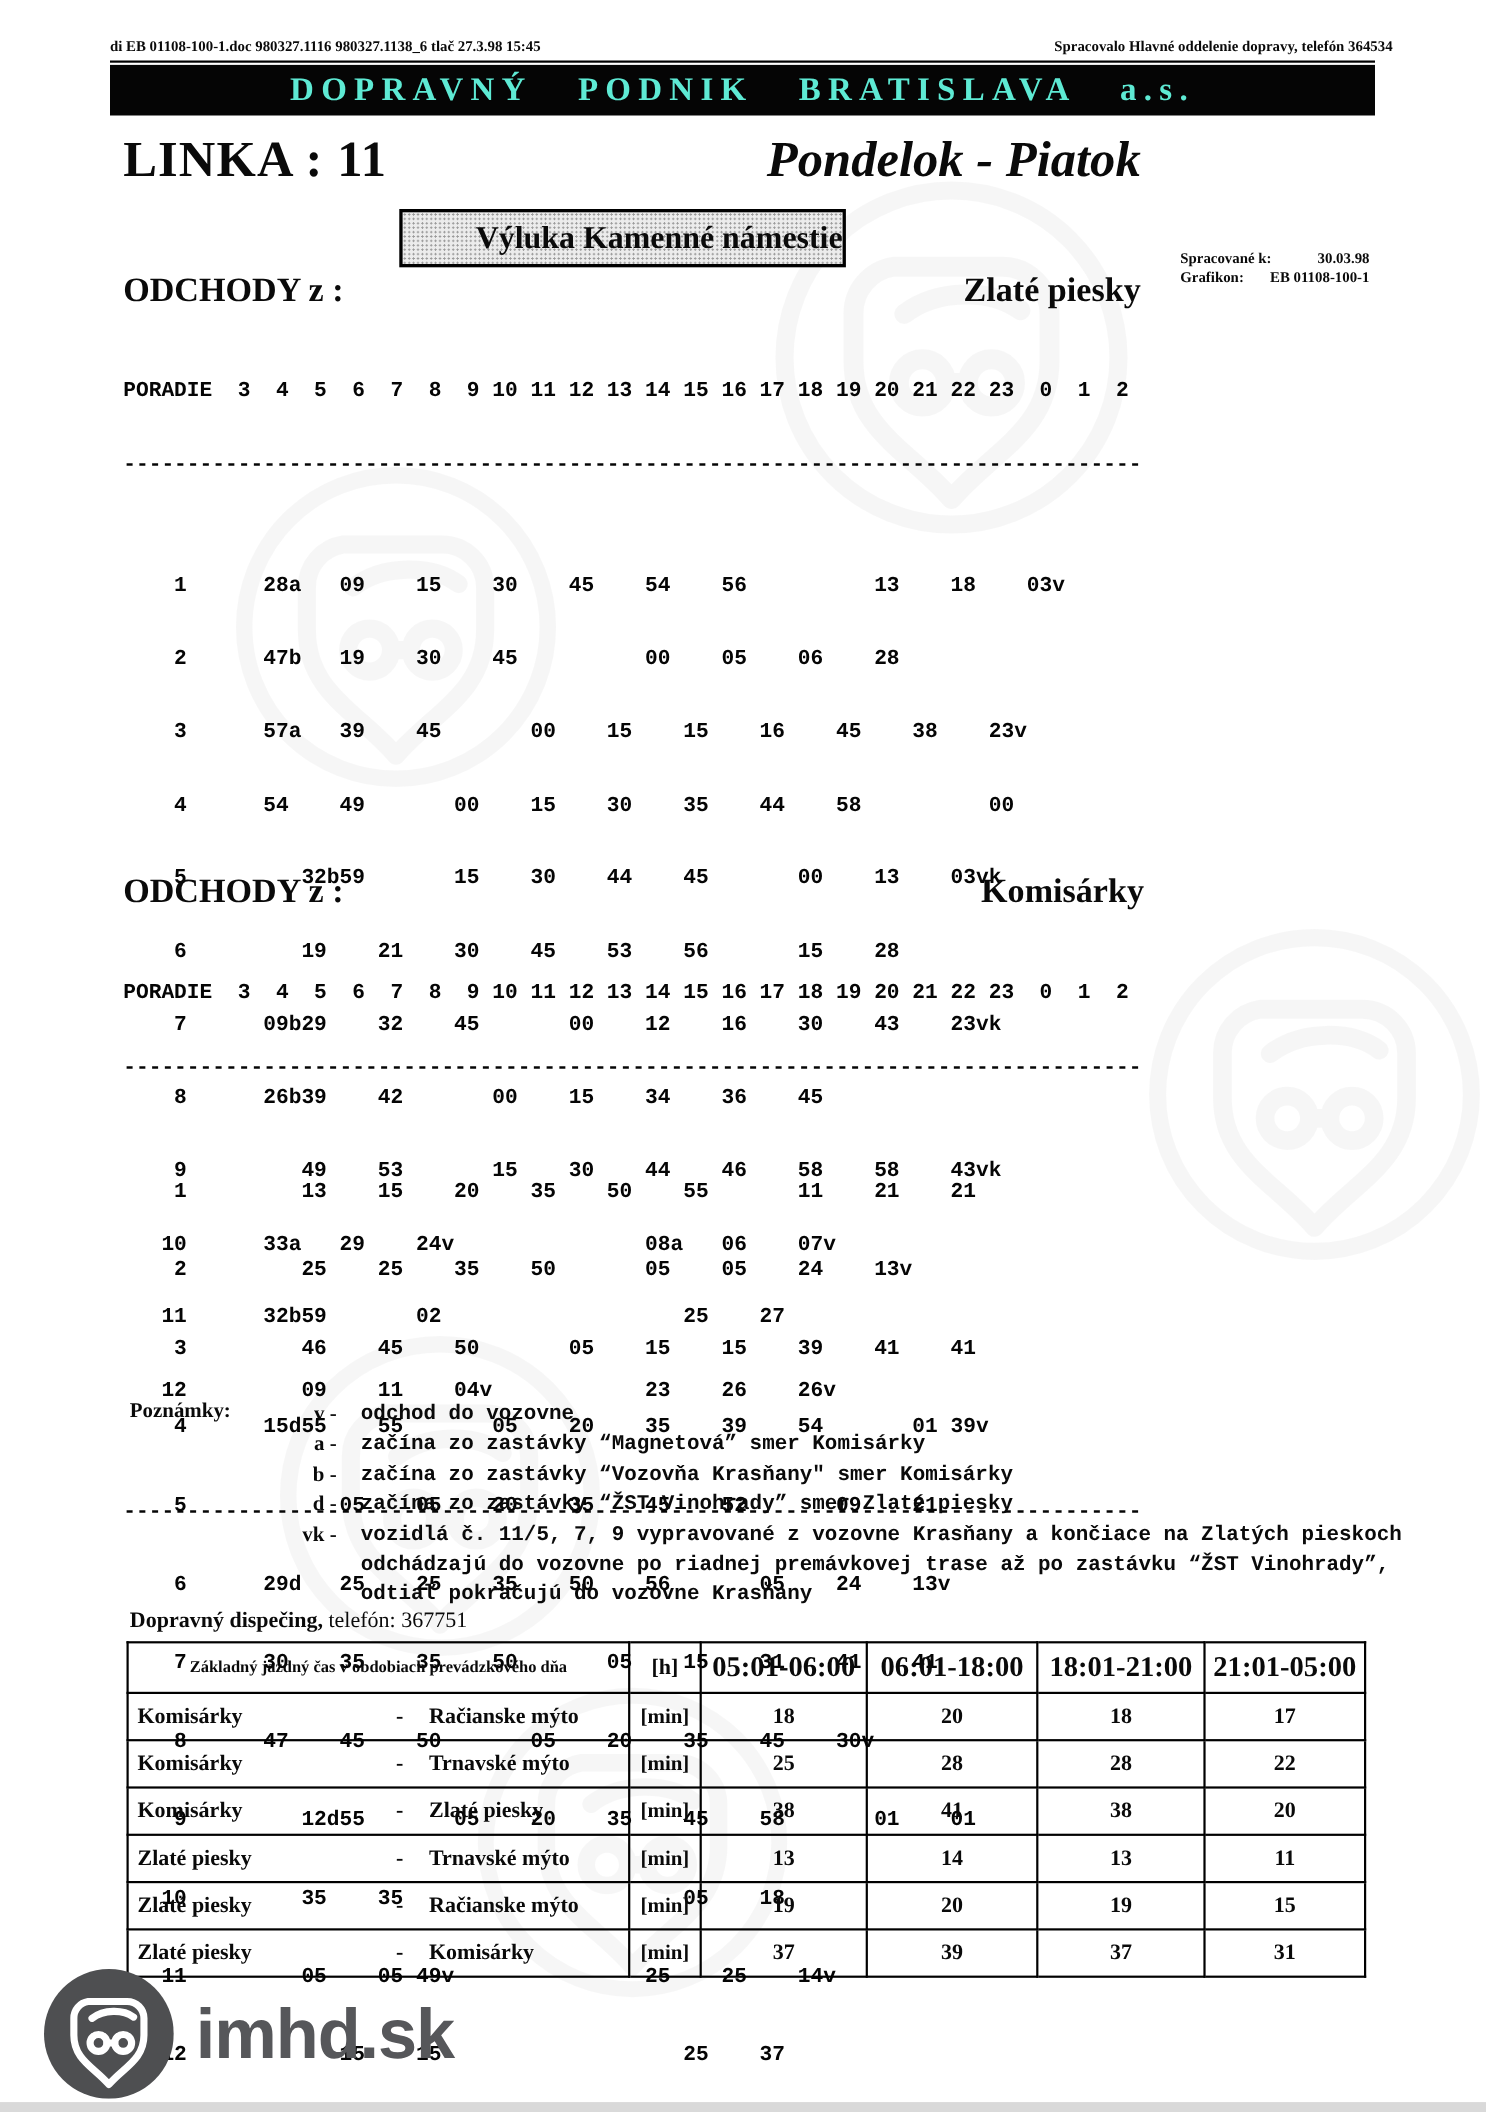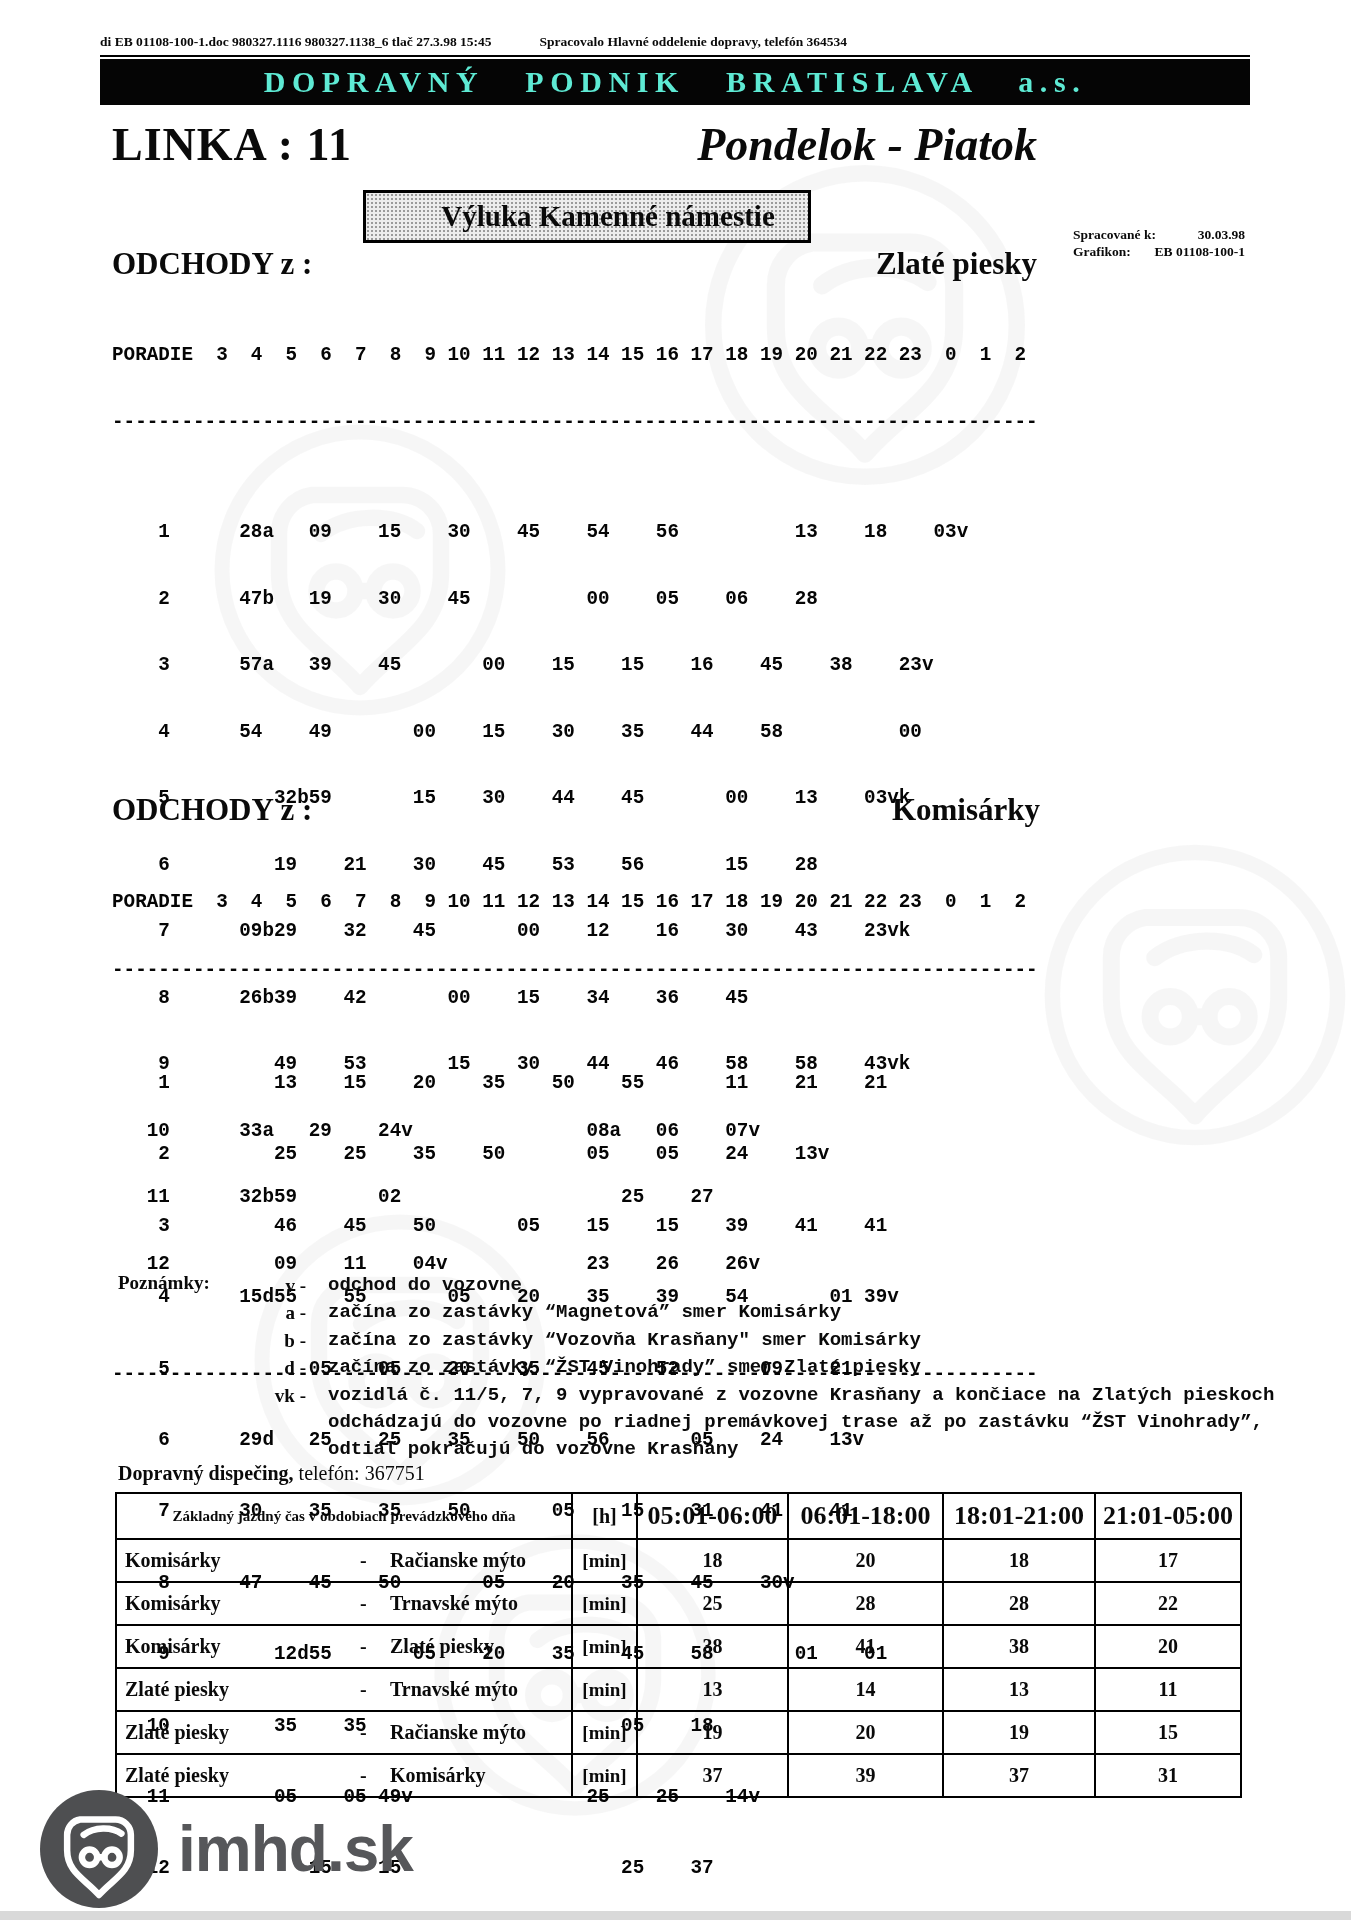--- a/index.html
+++ b/index.html
@@ -3,37 +3,37 @@
 <meta charset="utf-8">
 <style>
   html,body{margin:0;padding:0;}
   body{
     width:1351px;height:1920px;position:relative;background:#ffffff;
     font-family:"Liberation Serif", serif;color:#0a0a0a;overflow:hidden;
   }
   .layer{position:absolute;z-index:2;}
   .wm{position:absolute;z-index:1;opacity:.05;color:#666;}
   
-  .top-meta{top:34px;left:100px;right:85px;display:flex;
-    font-size:13.5px;font-weight:bold;gap:48px;}
+  .top-meta{top:34px;left:100px;right:85px;display:flex;justify-content:space-between;
+    font-size:13.5px;font-weight:bold;}
   .top-rule{top:55px;left:100px;right:101px;height:2px;background:#000;}
   
   .banner{top:59px;left:100px;right:101px;height:46px;background:#050505;
     display:flex;align-items:center;justify-content:center;}
   .banner span{color:#5eead4;font-size:30px;font-weight:bold;
     letter-spacing:.22em;word-spacing:.9em;white-space:nowrap;}
   
   .linka{top:118px;left:112px;font-size:46px;font-weight:bold;letter-spacing:1px;}
   .days{top:118px;right:314px;font-size:46px;font-weight:bold;font-style:italic;}
   
   .vyluka{top:190px;left:363px;width:400px;height:47px;border:3px solid #000;
     background-color:#ececec;
     background-image:radial-gradient(#9a9a9a 1px, rgba(0,0,0,0) 1px);
     background-size:4px 4px;
-    display:flex;align-items:center;justify-content:center;padding-left:42px;}
+    display:flex;align-items:center;justify-content:flex-end;}
   .vyluka span{font-size:29px;font-weight:bold;}
   
   .sprac{top:226px;right:106px;width:172px;font-size:13.5px;font-weight:bold;}
   .sprac .row{display:flex;justify-content:space-between;line-height:17px;}
   
   .sec-head{font-size:31px;font-weight:bold;}
   .odchody1{top:246px;left:112px;}
   .terminus1{top:246px;right:314px;}
   .odchody2{top:792px;left:112px;}
   .terminus2{top:792px;right:311px;}

